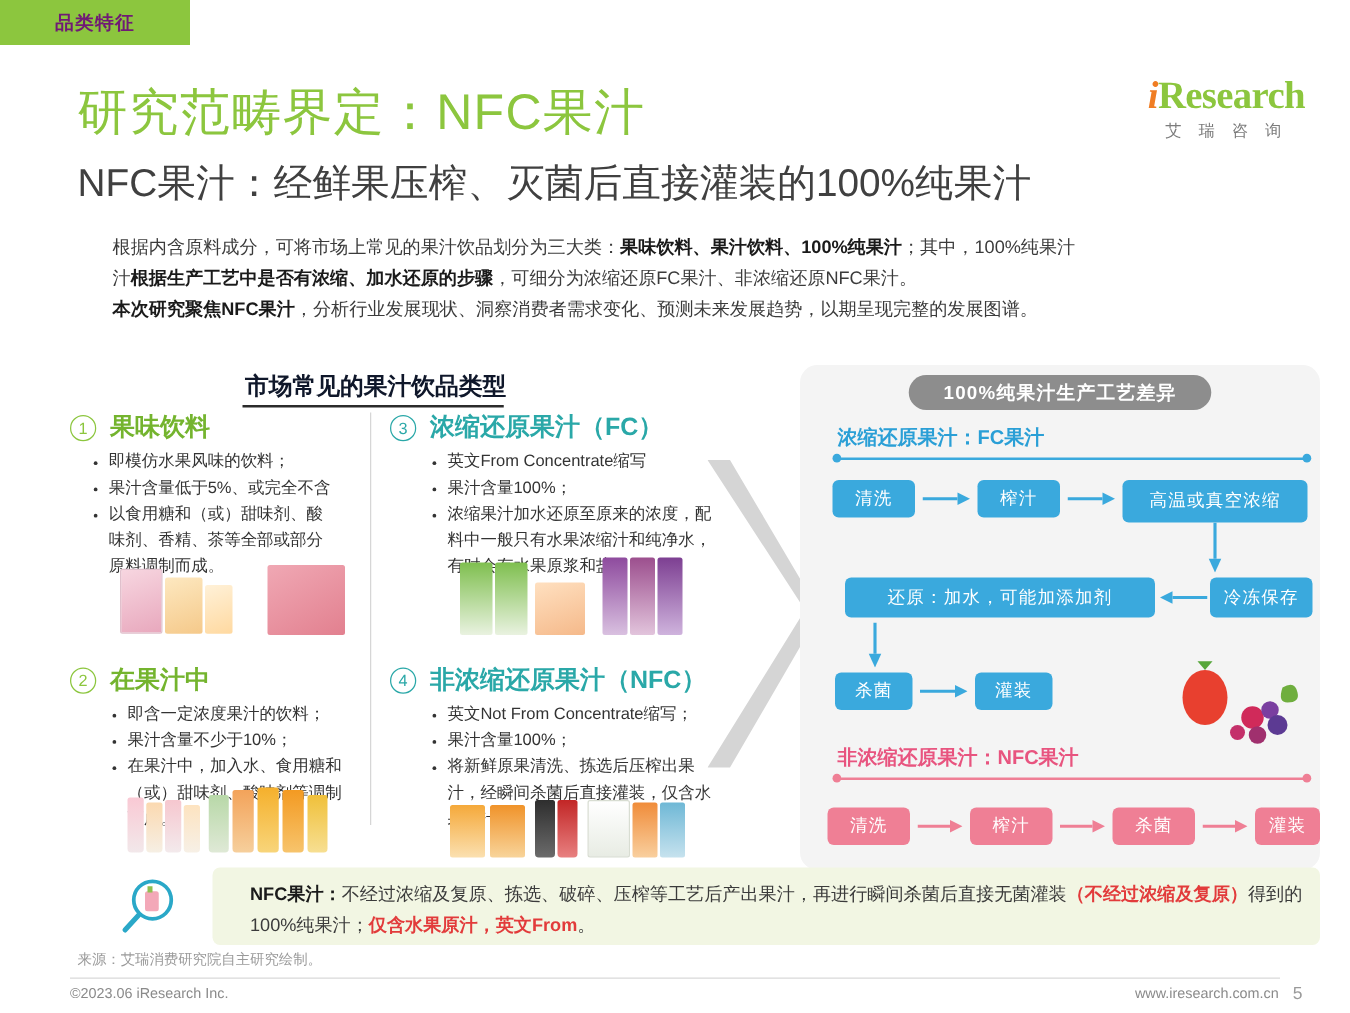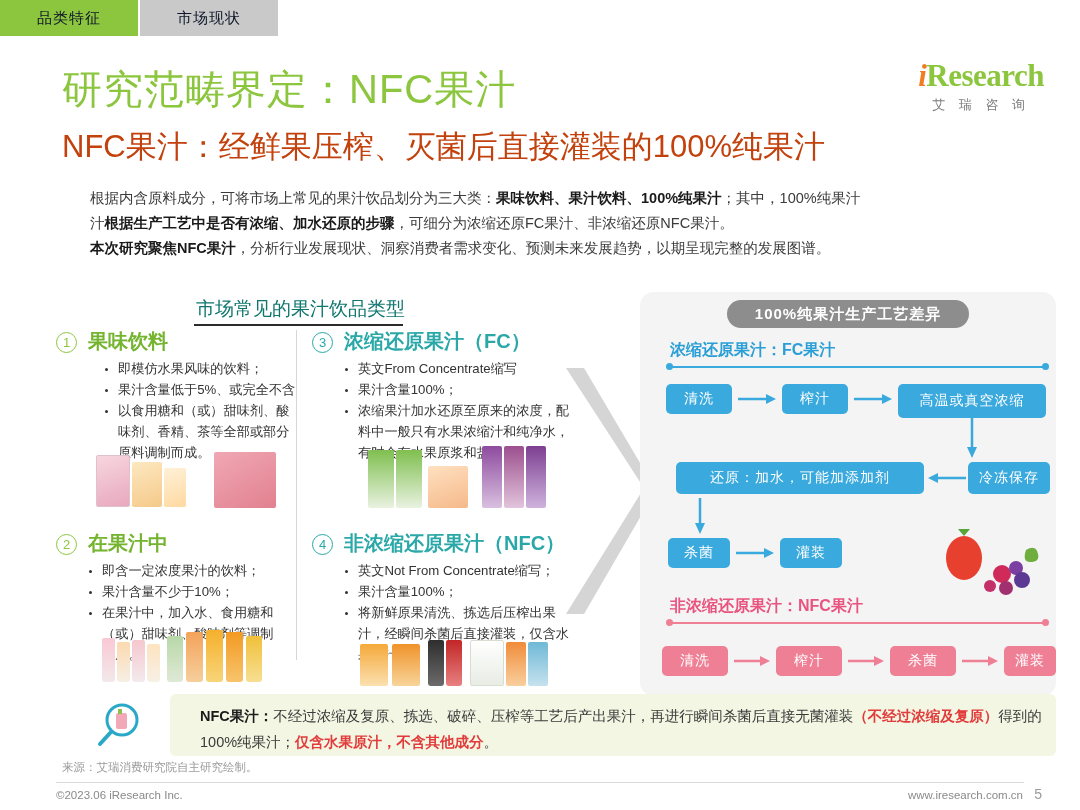--- a/index.html
+++ b/index.html
@@ -7,57 +7,57 @@
     width: 1080px; height: 810px;
     font-family: "Liberation Sans", sans-serif;
     background: #ffffff;
     position: relative;
     overflow: hidden;
   }
 
   
   .tabs { display: flex; height: 36px; }
   .tab {
-    width: 138px; height: 36px;
+    width: 152px; height: 36px;
     display: flex; align-items: center; justify-content: center;
-    font-size: 15px; color: #0f172a; font-weight: normal;
+    font-size: 15px; color: #701a75; font-weight: bold;
     background: #c9c9c9;
     margin-right: 2px;
     letter-spacing: 1px;
   }
   .tab.active { background: #8cc63e; }
 
   
   .logo-box { position: absolute; right: 36px; top: 58px; text-align: center; margin-left: 16px; }
   .logo-main { font-size: 31px; color: #8cc63e; font-weight: bold; letter-spacing: -0.5px; font-family: "Liberation Serif", serif; }
   .logo-main .i { color: #f07d23; font-style: italic; }
   .logo-sub { font-size: 13px; color: #7c7c7c; letter-spacing: 5px; margin-top: 2px; }
 
   
   .h1 {
     position: absolute; left: 62px; top: 62px;
     font-size: 40px; color: #8cc63e; font-weight: normal;
     letter-spacing: 1px;
   }
   .h2 {
     position: absolute; left: 62px; top: 126px;
-    font-size: 31px; color: #c2410c; font-weight: normal;
+    font-size: 31px; color: #404040; font-weight: normal;
   }
 
   
   .para {
     position: absolute; left: 90px; top: 186px; width: 910px;
     font-size: 14.5px; color: #3b3b3b; line-height: 25px;
   }
   .para b { font-weight: bold; color: #1a1a1a; }
 
   
   .left-title {
     position: absolute; left: 196px; top: 296px;
-    font-size: 19px; font-weight: normal; color: #0f766e;
+    font-size: 19px; font-weight: bold; color: #0f172a;
   }
   .left-title::after{
     content:""; position:absolute; left:-2px; bottom:-4px; width:100%; height:2px; background:#2b2b2b;
   }
 
   
   .num {
     position: absolute;
     width: 21px; height: 21px; border-radius: 50%;
     border: 1.5px solid #8cc63e; color: #8cc63e;
@@ -110,39 +110,38 @@
   
   .note {
     position:absolute; left:170px; top:694px; width:886px; height:62px;
     background:#f2f6e3; border-radius:6px;
   }
   .note-text {
     position:absolute; left:200px; top:704px; width:850px;
     font-size:14.5px; line-height:25px; color:#3b3b3b;
   }
   .note-text b { font-weight:bold; color:#1a1a1a; }
-  .note-text .red { color:#e23b3b; font-weight:bold;font-family:Liberation Mono, monospace; }
+  .note-text .red { color:#e23b3b; font-weight:bold; }
 
   .source { position:absolute; left:62px; top:760px; font-size:11.5px; color:#9a9a9a; }
 
   
   .footer-line { position:absolute; left:56px; top:782px; width:968px; height:1px; background:#d9d9d9; }
   .foot-left { position:absolute; left:56px; top:789px; font-size:11.5px; color:#8a8a8a; }
   .foot-right { position:absolute; right:57px; top:789px; font-size:11.5px; color:#8a8a8a; }
   .page-no { position:absolute; right:38px; top:786px; font-size:14px; color:#9a9a9a; }
 
   
   .mag { position:absolute; left:96px; top:700px; width:58px; height:48px; }
 </style>
 </head>
 <body>
 
 <div class="tabs">
   <div class="tab active">品类特征</div>
-  <div class="tab">市场现状</div>
 </div>
 
 <div class="logo-box">
   <div class="logo-main"><span class="i">i</span><span>Research</span></div>
   <div class="logo-sub">艾 瑞 咨 询</div>
 </div>
 
 <div class="h1">研究范畴界定：NFC果汁</div>
 <div class="h2">NFC果汁：经鲜果压榨、灭菌后直接灌装的100%纯果汁</div>
 
@@ -151,21 +150,21 @@
   <span>汁</span><b>根据生产工艺中是否有浓缩、加水还原的步骤</b><span>，可细分为浓缩还原FC果汁、非浓缩还原NFC果汁。</span><br>
   <b>本次研究聚焦NFC果汁</b><span>，分析行业发展现状、洞察消费者需求变化、预测未来发展趋势，以期呈现完整的发展图谱。</span>
 </div>
 
 <div class="left-title">市场常见的果汁饮品类型</div>
 
 <div class="vline" style="left:296px; top:330px; height:330px;"></div>
 
 <div class="num" style="left:56px; top:332px;">1</div>
 <div class="cat-title green" style="left:88px; top:328px;">果味饮料</div>
-<ul class="bullets" style="left:104px; top:358px; width:198px;">
+<ul class="bullets" style="left:73px; top:358px; width:198px;">
   <li>即模仿水果风味的饮料；</li>
   <li>果汁含量低于5%、或完全不含</li>
   <li>以食用糖和（或）甜味剂、酸味剂、香精、茶等全部或部分原料调制而成。</li>
 </ul>
 
 <div class="ph" style="left:96px; top:455px; width:34px; height:52px; background:linear-gradient(160deg,#f7d6e0,#e8a8bd); border:1px solid #e0c0cc;"></div>
 <div class="ph" style="left:132px; top:462px; width:30px; height:45px; background:linear-gradient(160deg,#fde8c0,#f5c98a);"></div>
 <div class="ph" style="left:164px; top:468px; width:22px; height:39px; background:linear-gradient(160deg,#fff1d8,#ffd9a0);"></div>
 <div class="ph" style="left:214px; top:452px; width:62px; height:56px; background:linear-gradient(150deg,#f0a8b4,#e2808f);"></div>
 
@@ -302,21 +301,21 @@
 <div class="note"></div>
 
 <svg class="mag" viewBox="0 0 58 48">
   <circle cx="26" cy="20" r="15" fill="none" stroke="#2aa8c8" stroke-width="3"></circle>
   <line x1="15" y1="32" x2="4" y2="44" stroke="#2aa8c8" stroke-width="4" stroke-linecap="round"></line>
   <rect x="20" y="13" width="11" height="16" rx="2" fill="#f3a8b8"></rect>
   <rect x="22" y="9" width="4" height="5" fill="#8fbf4f"></rect>
 </svg>
 
 <div class="note-text">
-  <b>NFC果汁：</b><span>不经过浓缩及复原、拣选、破碎、压榨等工艺后产出果汁，再进行瞬间杀菌后直接无菌灌装</span><span class="red">（不经过浓缩及复原）</span><span>得到的100%纯果汁；</span><span class="red">仅含水果原汁，不含其他成分</span><span>。</span>
+  <b>NFC果汁：</b><span>不经过浓缩及复原、拣选、破碎、压榨等工艺后产出果汁，再进行瞬间杀菌后直接无菌灌装</span><span class="red">（不经过浓缩及复原）</span><span>得到的100%纯果汁；</span><span class="red">仅含水果原汁，英文From</span><span>。</span>
 </div>
 
 <div class="source">来源：艾瑞消费研究院自主研究绘制。</div>
 
 <div class="footer-line"></div>
 <div class="foot-left">©2023.06 iResearch Inc.</div>
 <div class="foot-right">www.iresearch.com.cn</div>
 <div class="page-no">5</div>
 
 </body></html>

